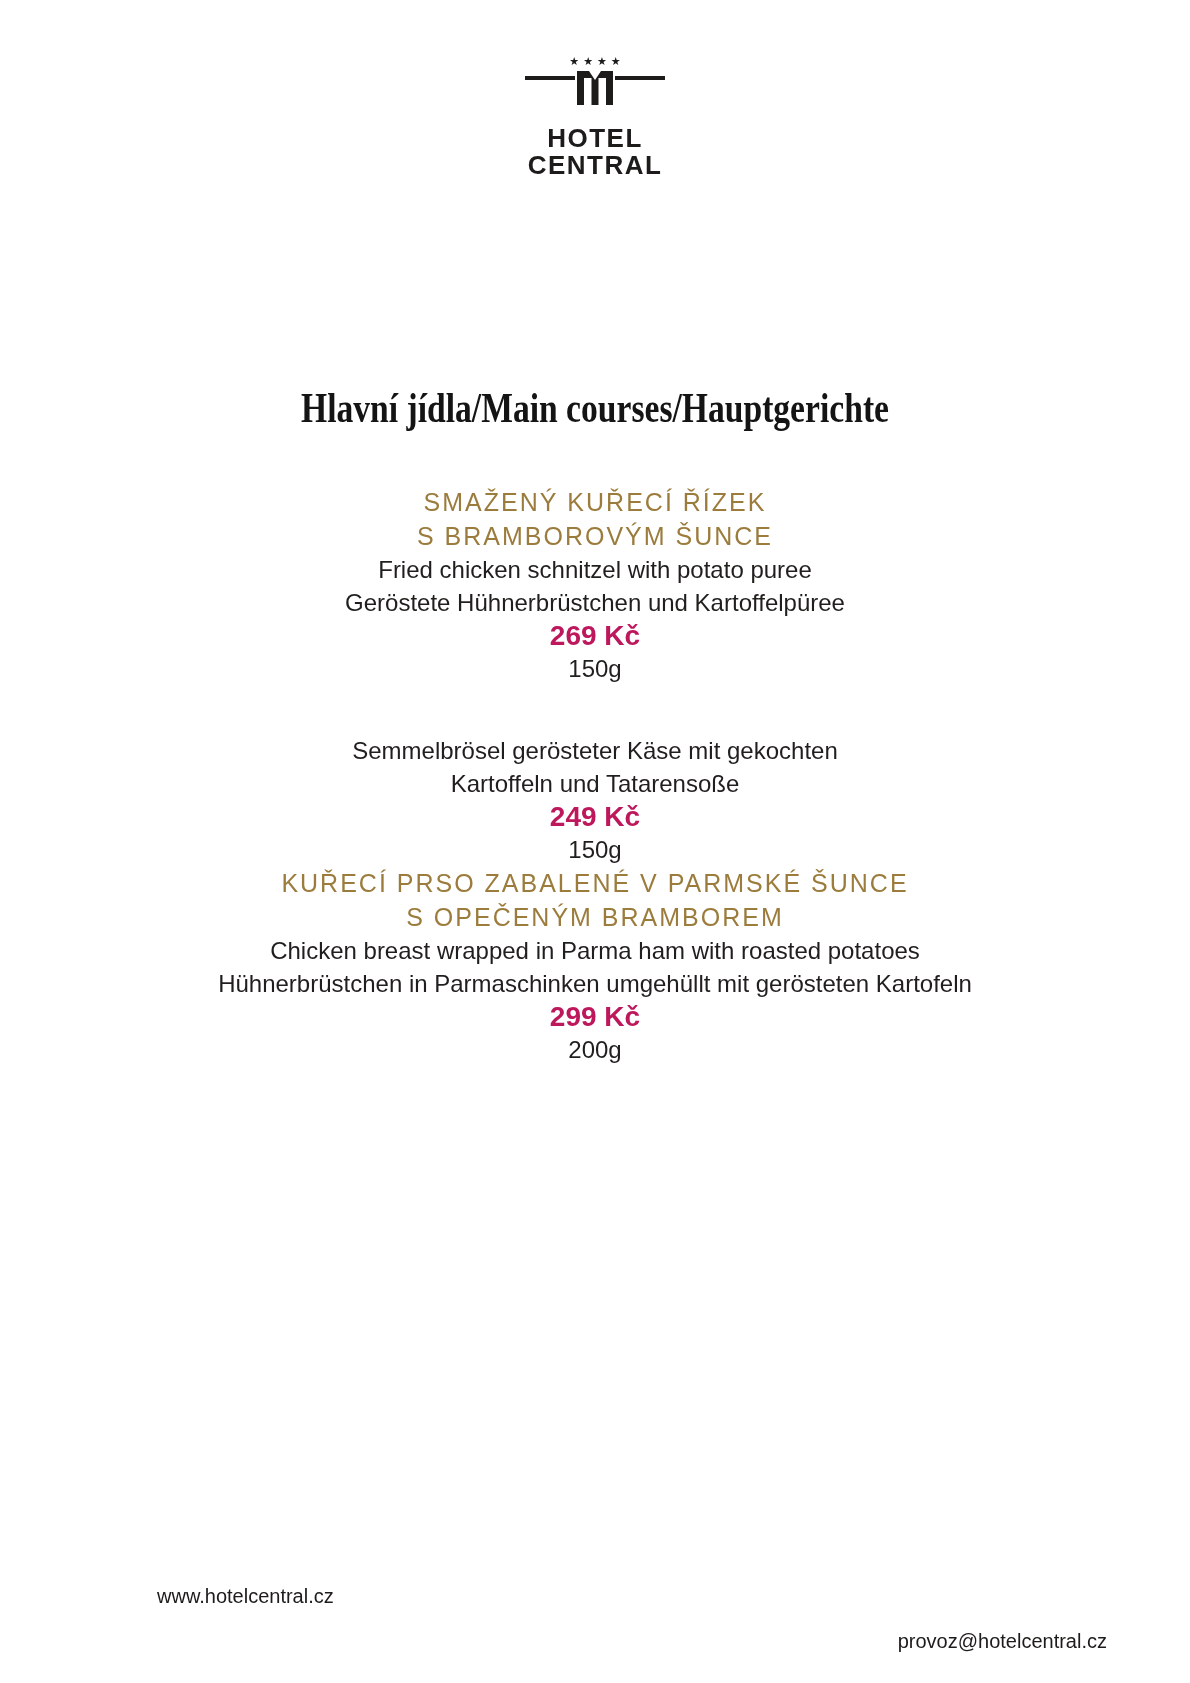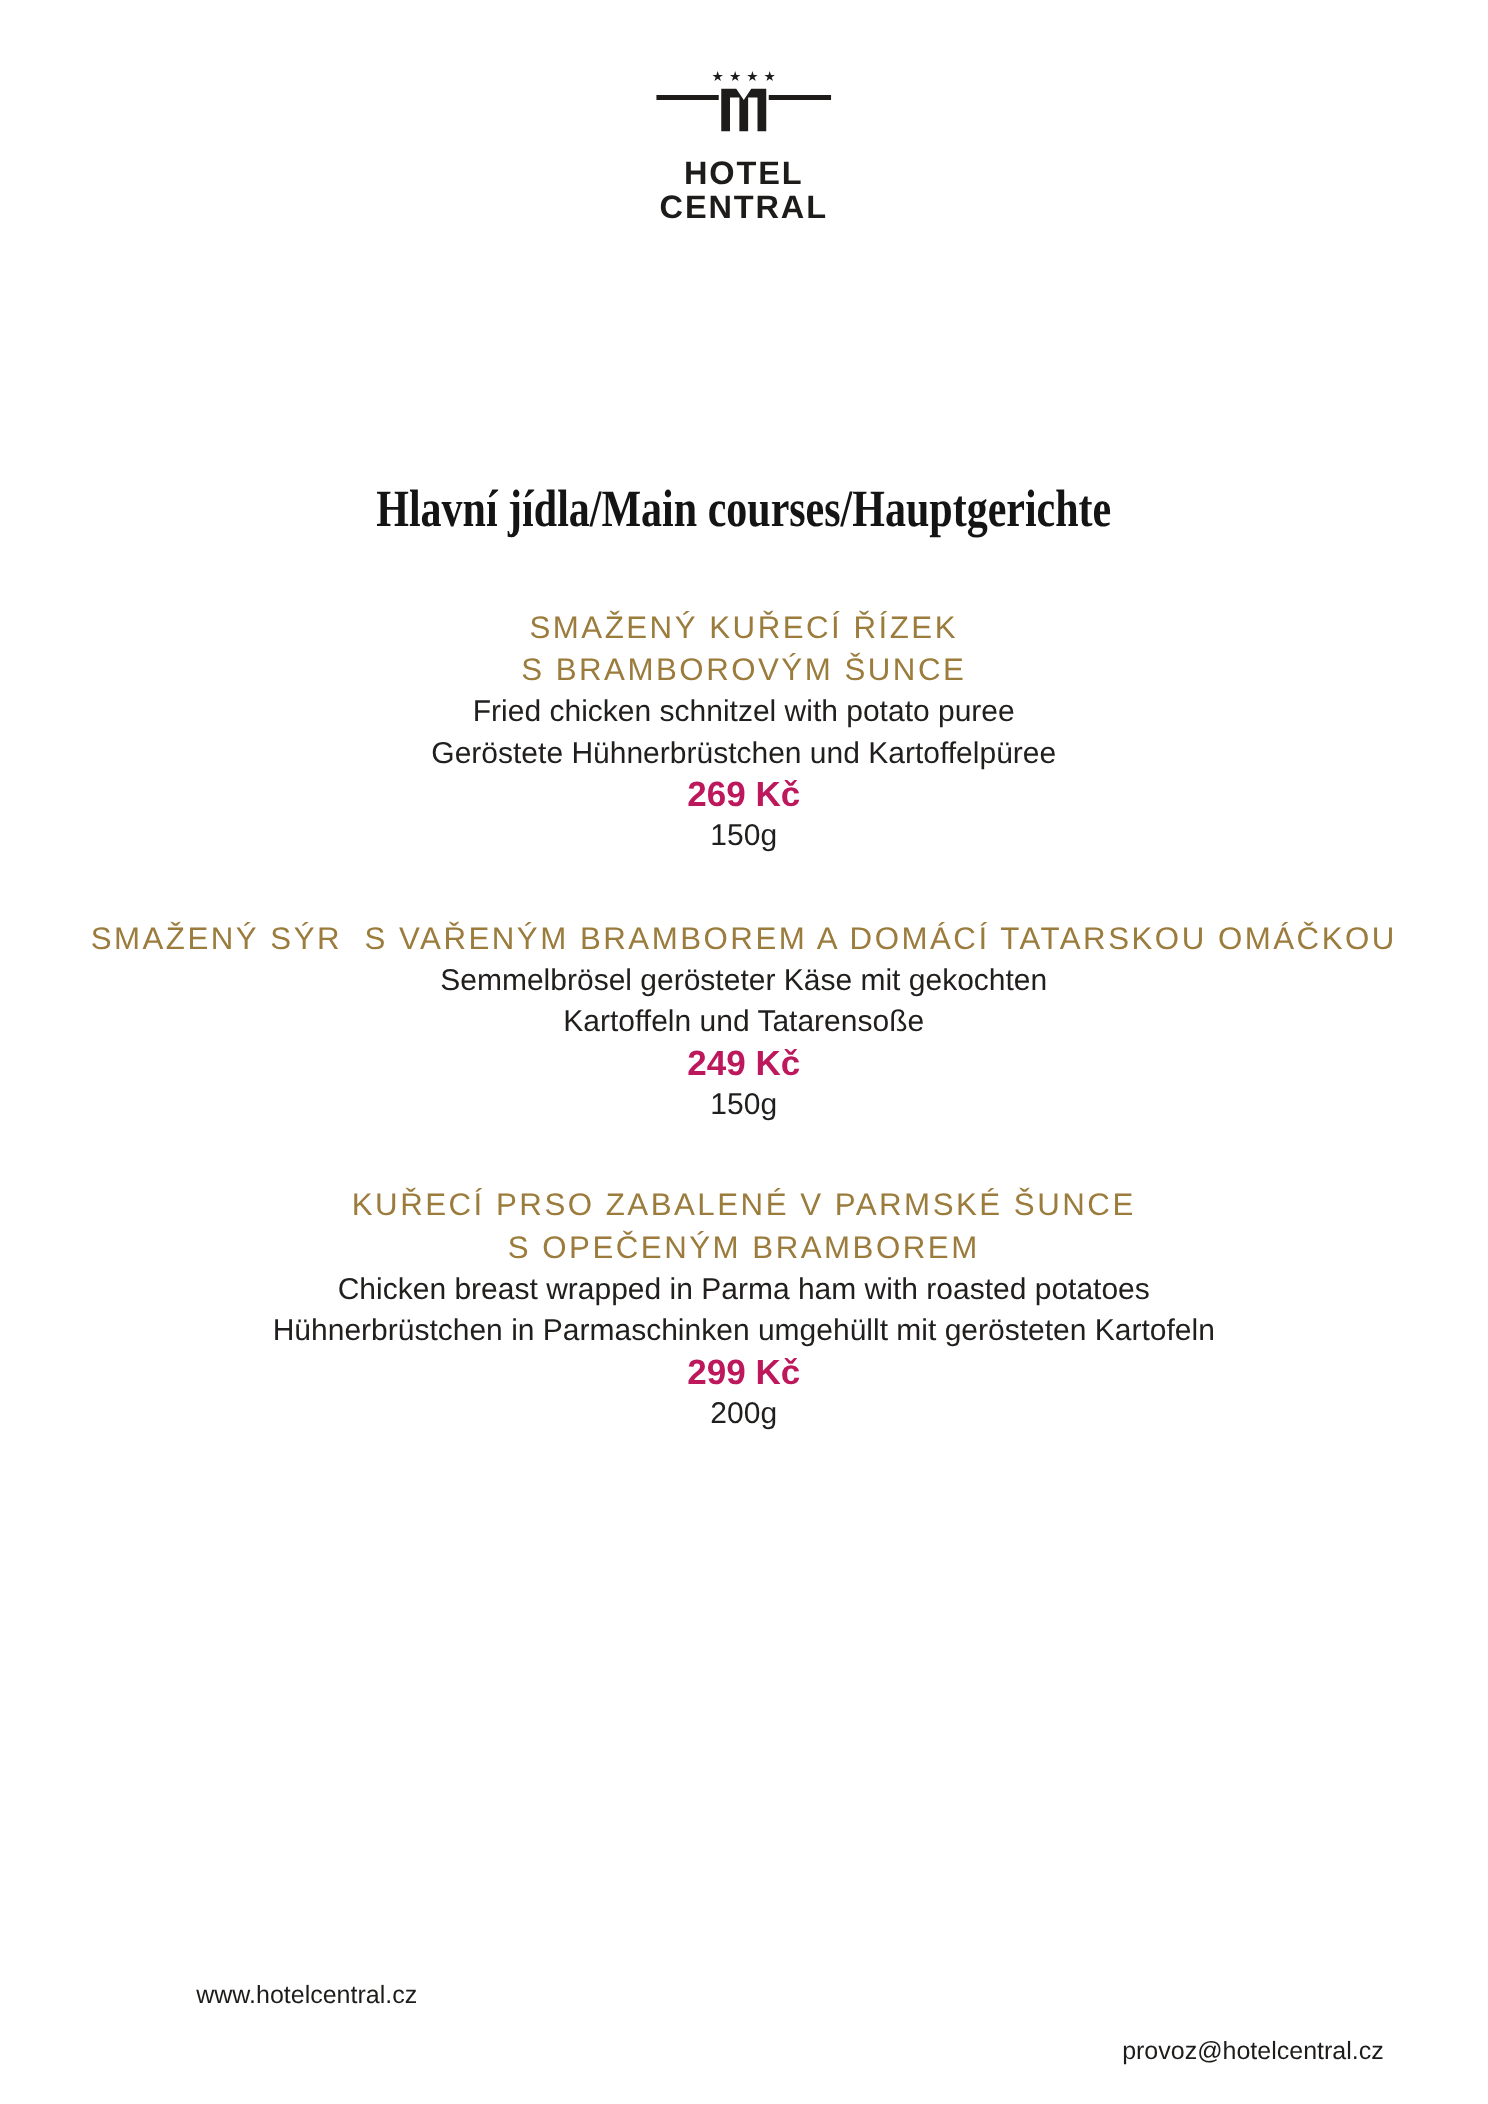--- a/index.html
+++ b/index.html
@@ -47,21 +47,21 @@
     color: #141414;
     transform: scaleX(0.80);
     transform-origin: 50% 50%;
     white-space: nowrap;
   }
 
   
   .menu-item { text-align: center; }
   .menu-item.item-0 { margin-top: 54px; }
   .menu-item.item-1 { margin-top: 49px; }
-  .menu-item.item-2 { margin-top: 47px; }
+  .menu-item.item-2 { }
 
   .dish-name {
     color: #9b7c3c;
     font-size: 25px;
     line-height: 34px;
     letter-spacing: 2px;
     white-space: pre-wrap;
   }
   .dish-desc {
     font-size: 24px;
@@ -121,21 +121,20 @@
   <div class="menu-item item-0">
     <div class="dish-name">SMAŽENÝ KUŘECÍ ŘÍZEK</div>
     <div class="dish-name">S BRAMBOROVÝM ŠUNCE</div>
     <div class="dish-desc">Fried chicken schnitzel with potato puree</div>
     <div class="dish-desc">Geröstete Hühnerbrüstchen und Kartoffelpüree</div>
     <div class="dish-price">269 Kč</div>
     <div class="dish-weight">150g</div>
   </div>
 
   <div class="menu-item item-1">
-    <div class="dish-name">SMAŽENÝ SÝR  S VAŘENÝM BRAMBOREM A DOMÁCÍ TATARSKOU OMÁČKOU</div>
     <div class="dish-desc">Semmelbrösel gerösteter Käse mit gekochten</div>
     <div class="dish-desc">Kartoffeln und Tatarensoße</div>
     <div class="dish-price">249 Kč</div>
     <div class="dish-weight">150g</div>
   </div>
 
   <div class="menu-item item-2">
     <div class="dish-name">KUŘECÍ PRSO ZABALENÉ V PARMSKÉ ŠUNCE</div>
     <div class="dish-name">S OPEČENÝM BRAMBOREM</div>
     <div class="dish-desc">Chicken breast wrapped in Parma ham with roasted potatoes</div>

